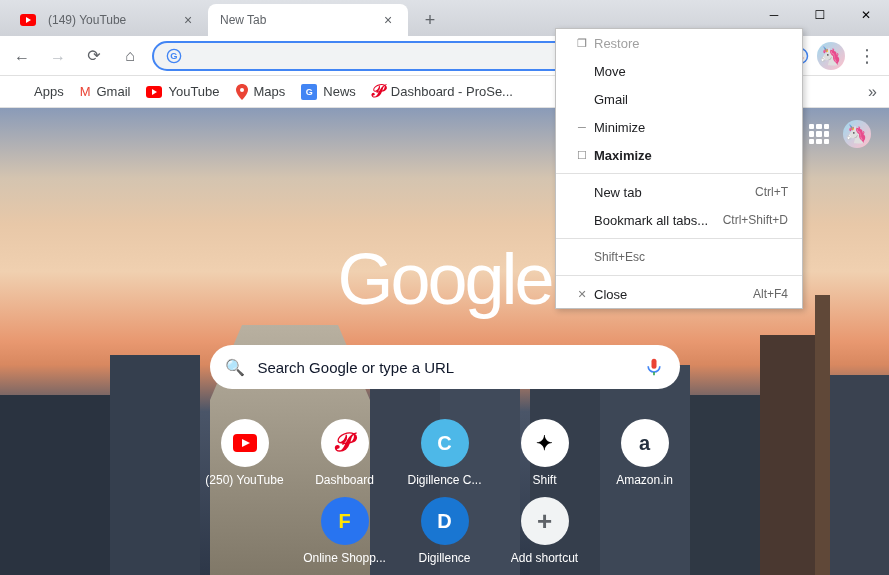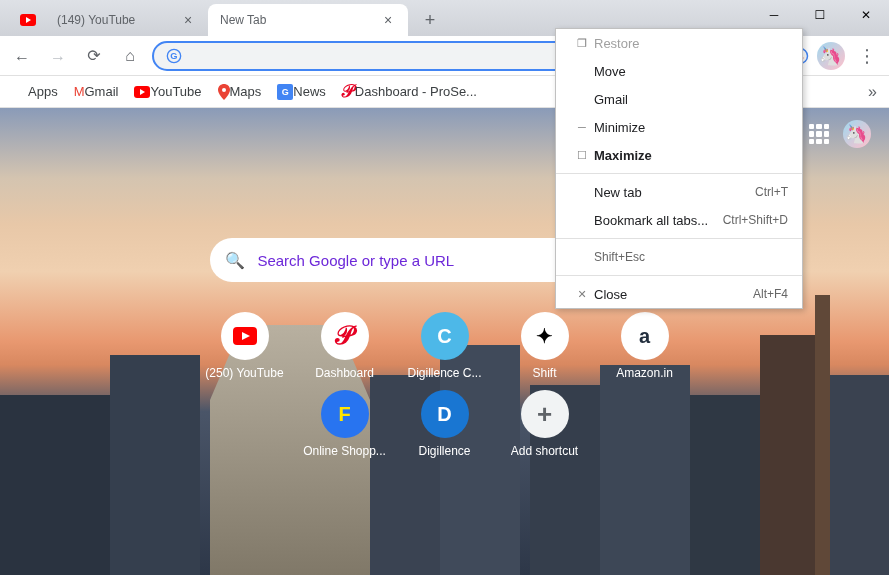--- a/index.html
+++ b/index.html
@@ -1,48 +1,48 @@
 <!DOCTYPE html>
 <html><head>
 <meta charset="utf-8">
 <style>
 *{margin:0;padding:0;box-sizing:border-box;font-family:'Segoe UI',Arial,sans-serif}
 body{width:889px;height:575px;overflow:hidden;background:#fff;position:relative}
 .window-bar{height:36px;background:linear-gradient(#dee1e6,#cfd2d8);display:flex;align-items:flex-end;position:relative}
 .tabs{display:flex;height:36px;align-items:flex-end;padding-left:8px}
-.tab{height:32px;padding:0 12px;display:flex;align-items:center;gap:21px;font-size:12px;color:#5f6368;border-radius:8px 8px 0 0;min-width:200px;max-width:230px;cursor:pointer}
+.tab{height:32px;padding:0 12px;display:flex;align-items:center;gap:12px;font-size:12px;color:#5f6368;border-radius:8px 8px 0 0;min-width:200px;max-width:230px;cursor:pointer}
 .tab.inactive{background:transparent}
 .tab.active{background:#fff}
 .tab-title{flex:1;white-space:nowrap;overflow:hidden;text-overflow:ellipsis}
 .tab-close{width:16px;height:16px;display:flex;align-items:center;justify-content:center;font-size:14px;color:#5f6368}
 .new-tab-btn{width:28px;height:28px;display:flex;align-items:center;justify-content:center;font-size:18px;color:#5f6368;margin-left:8px;margin-bottom:2px}
 .win-controls{position:absolute;right:0;top:0;display:flex}
 .win-btn{width:46px;height:30px;display:flex;align-items:center;justify-content:center;font-size:12px}
 .toolbar{height:40px;background:#fff;display:flex;align-items:center;padding:0 8px;gap:8px;border-bottom:1px solid #e0e0e0}
 .nav-btn{width:28px;height:28px;display:flex;align-items:center;justify-content:center;color:#5f6368;font-size:16px}
 .omnibox{flex:1;height:30px;background:#f1f3f4;border-radius:15px;display:flex;align-items:center;padding:0 12px;gap:10px;border:2px solid #4285f4}
 .omnibox-icon{width:16px;height:16px}
 .omnibox-input{flex:1;border:none;background:transparent;outline:none;font-size:14px}
 .toolbar-right{display:flex;align-items:center;gap:8px}
 .avatar{width:28px;height:28px;border-radius:50%;display:flex;align-items:center;justify-content:center;font-size:18px;overflow:hidden}
 .avatar.unicorn{background:linear-gradient(135deg,#a0d8ef,#ffc0cb)}
 .menu-dots{width:28px;height:28px;display:flex;align-items:center;justify-content:center;color:#5f6368;font-size:18px}
 .bookmarks{height:32px;background:#fff;display:flex;align-items:center;padding:0 12px;gap:16px;border-bottom:1px solid #e0e0e0}
-.bookmark{display:flex;align-items:center;font-size:13px;color:#3c4043;cursor:pointer}
+.bookmark{display:flex;align-items:center;gap:6px;font-size:13px;color:#3c4043;cursor:pointer}
 .bm-icon{width:16px;height:16px;display:flex;align-items:center;justify-content:center;border-radius:2px}
 .chevron{margin-left:auto;color:#5f6368}
 .content{position:relative;height:467px;overflow:hidden}
 .bg-image{position:absolute;inset:0;background:linear-gradient(180deg,#8a9bb8 0%,#d4c4b0 15%,#e8c8a8 25%,#f0d0b0 35%,#e89870 50%,#d88860 55%,#4a5568 65%,#2d3748 100%)}
 .buildings{position:absolute;bottom:0;left:0;right:0;height:280px}
 .bldg{position:absolute;bottom:0;background:#3a4556}
 .center{position:absolute;top:130px;left:50%;transform:translateX(-50%);width:660px;display:flex;flex-direction:column;align-items:center}
 .google-logo{font-size:72px;font-weight:500;color:#fff;letter-spacing:-3px;margin-bottom:25px;font-family:Arial,sans-serif}
 .search-box{width:470px;height:44px;background:#fff;border-radius:22px;display:flex;align-items:center;padding:0 16px;gap:12px}
 .search-icon{color:#9aa0a6;font-size:16px}
-.search-text{flex:1;color:#6d28d9;font-size:15px}
+.search-text{flex:1;color:#0f172a;font-size:15px}
 .mic-icon{width:20px;height:20px}
 .shortcuts{display:flex;flex-wrap:wrap;gap:10px;margin-top:30px;width:520px;justify-content:center}
 .shortcut{width:90px;display:flex;flex-direction:column;align-items:center;gap:6px;cursor:pointer}
 .sc-icon{width:48px;height:48px;background:#fff;border-radius:50%;display:flex;align-items:center;justify-content:center;font-size:20px;font-weight:bold}
 .sc-label{font-size:12px;color:#fff;text-align:center;white-space:nowrap;overflow:hidden;text-overflow:ellipsis;max-width:88px}
 .top-right{position:absolute;top:12px;right:18px;display:flex;align-items:center;gap:14px}
 .apps-grid{width:20px;height:20px;display:grid;grid-template-columns:repeat(3,1fr);grid-template-rows:repeat(3,1fr);gap:2px}
 .apps-grid span{background:#fff;border-radius:1px}
 .context-menu{position:absolute;top:28px;left:555px;width:248px;background:#fff;border:1px solid #c0c0c0;box-shadow:2px 2px 6px rgba(0,0,0,0.2);font-size:13px;z-index:100}
 .cm-item{height:28px;display:flex;align-items:center;padding:0 14px;cursor:pointer;color:#202124}
@@ -171,20 +171,21 @@
         <span></span>
         <span></span>
         <span></span>
         <span></span>
         <span></span>
       </div>
     <div class="avatar unicorn">🦄</div>
   </div>
 
   <div class="center">
+    <div class="google-logo">Google</div>
     <div class="search-box">
       <span class="search-icon">🔍</span>
       <span class="search-text">Search Google or type a URL</span>
       <svg class="mic-icon" viewBox="0 0 24 24">
           <path d="M12 2a3 3 0 00-3 3v6a3 3 0 006 0V5a3 3 0 00-3-3z" fill="#ea4335"></path>
           <path d="M5 11a7 7 0 0014 0" fill="none" stroke="#4285f4" stroke-width="2"></path>
           <line x1="12" y1="18" x2="12" y2="22" stroke="#34a853" stroke-width="2"></line>
         </svg>
     </div>
     <div class="shortcuts">

